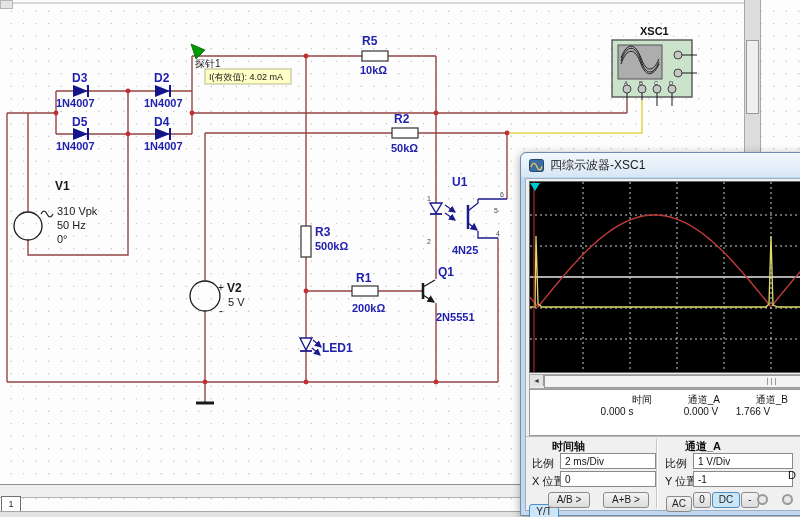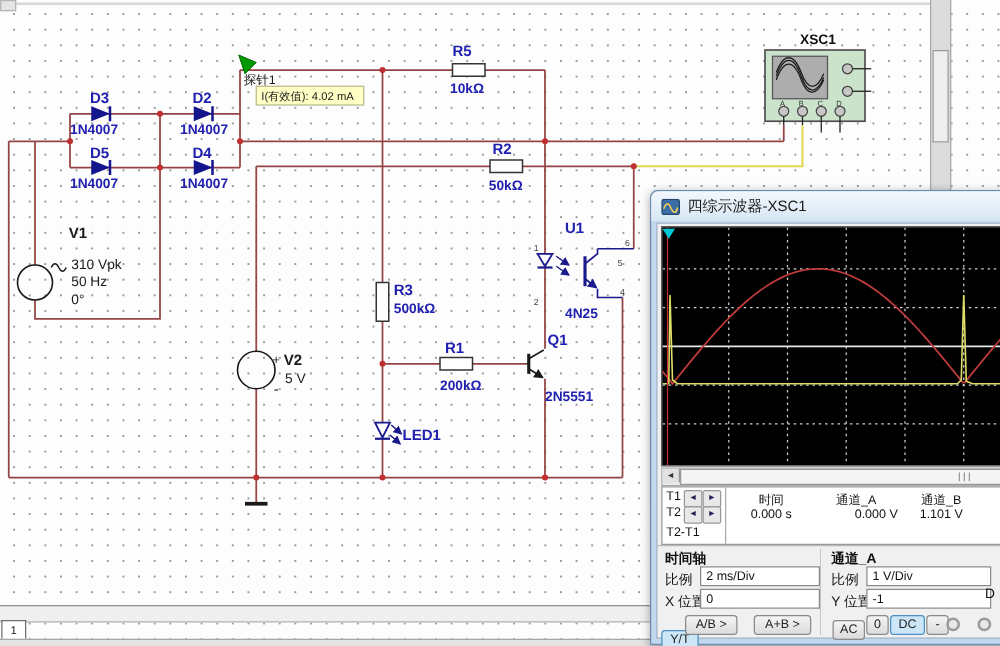--- a/index.html
+++ b/index.html
@@ -55,27 +55,27 @@
     border-right:1px solid #999;font-size:7px;line-height:11px;text-align:center;color:#333;}
   #plot-scroll .sb-thumb{position:absolute;left:14px;top:0;width:256px;height:11px;
     background:#f4f4f4;border:1px solid #999;}
   #plot-scroll .grip{position:absolute;top:2px;width:1px;height:7px;background:#999;}
   #readout{position:absolute;left:3px;top:210px;width:272px;height:45px;background:#fff;
     border:1px solid #999;font-size:10px;color:#111;}
   #cursor-cluster{position:absolute;left:0;top:0;width:50px;height:45px;border-right:1px solid #aaa;}
   .cur-row{position:absolute;left:3px;font-size:10px;color:#111;}
   .cur-btn{position:absolute;width:13px;height:12px;background:#e8e8e8;border:1px solid #999;
     border-radius:2px;font-size:7px;line-height:12px;text-align:center;color:#225;}
-  .ro-head{position:absolute;top:3px;width:70px;text-align:center;font-size:10px;color:#111;}
+  .ro-head{position:absolute;top:3px;width:70px;text-align:right;font-size:10px;color:#111;}
   .ro-val{position:absolute;top:16px;width:70px;text-align:center;font-size:10px;color:#111;}
   #controls{position:absolute;left:0;top:257px;right:0;bottom:0;border-top:1px solid #b9b9b9;
     font-size:11px;color:#111;}
   #ctrl-divider{position:absolute;left:130px;top:2px;bottom:2px;width:1px;background:#c6c6c6;
     border-right:1px solid #fff;}
-  .grp-title{position:absolute;font-weight:bold;font-size:11px;}
+  .grp-title{position:absolute;font-weight:bold;font-size:11px;margin-left:20px;}
   .lbl{position:absolute;font-size:11px;}
   .inp{position:absolute;height:14px;background:#fff;border:1px solid #8a8a8a;
     font-size:10px;font-family:"Liberation Sans",sans-serif;padding:0 4px;color:#111;}
   .btn{position:absolute;height:14px;background:linear-gradient(#f4f4f4,#dcdcdc);
     border:1px solid #8a8a8a;border-radius:3px;font-size:10px;line-height:13px;
     text-align:center;color:#222;}
   .btn.active{background:#cde6f7;border-color:#4a90c4;}
   .radio{position:absolute;width:7px;height:7px;border:2px solid #9a9a9a;border-radius:50%;
     background:#e8e8e8;}
   #trig-frag{position:absolute;font-size:11px;color:#111;}
@@ -300,36 +300,27 @@
     <div id="plot-scroll">
       <div class="sb-btn">◄</div>
       <div class="sb-thumb">
         <div class="grip" style="left:222px"></div>
         <div class="grip" style="left:226px"></div>
         <div class="grip" style="left:230px"></div>
       </div>
     </div>
 
     <div id="readout">
-      <div id="cursor-cluster">
-        <span class="cur-row" style="top:2px">T1</span>
-        <div class="cur-btn" style="left:17px;top:2px">◄</div>
-        <div class="cur-btn" style="left:32px;top:2px">►</div>
-        <span class="cur-row" style="top:15px">T2</span>
-        <div class="cur-btn" style="left:17px;top:15px">◄</div>
-        <div class="cur-btn" style="left:32px;top:15px">►</div>
-        <span class="cur-row" style="top:31px">T2-T1</span>
-      </div>
       <span class="ro-head" style="left:52px">时间</span>
       <span class="ro-head" style="left:120px">通道_A</span>
       <span class="ro-head" style="left:188px">通道_B</span>
       <span class="ro-head" style="left:256px">通道_C</span>
       <span class="ro-val" style="left:52px">0.000 s</span>
       <span class="ro-val" style="left:136px">0.000 V</span>
-      <span class="ro-val" style="left:188px">1.101 V</span>
+      <span class="ro-val" style="left:188px">1.766 V</span>
     </div>
 
     <div id="controls">
       <div id="ctrl-divider"></div>
 
       <span class="grp-title" style="left:6px;top:2px">时间轴</span>
       <span class="lbl" style="left:6px;top:19px">比例</span>
       <input class="inp" style="left: 34px; top: 16px; width: 86px;" readonly="" value="2 ms/Div">
       <span class="lbl" style="left:6px;top:37px">X 位置</span>
       <input class="inp" style="left: 34px; top: 34px; width: 86px;" readonly="" value="0">

